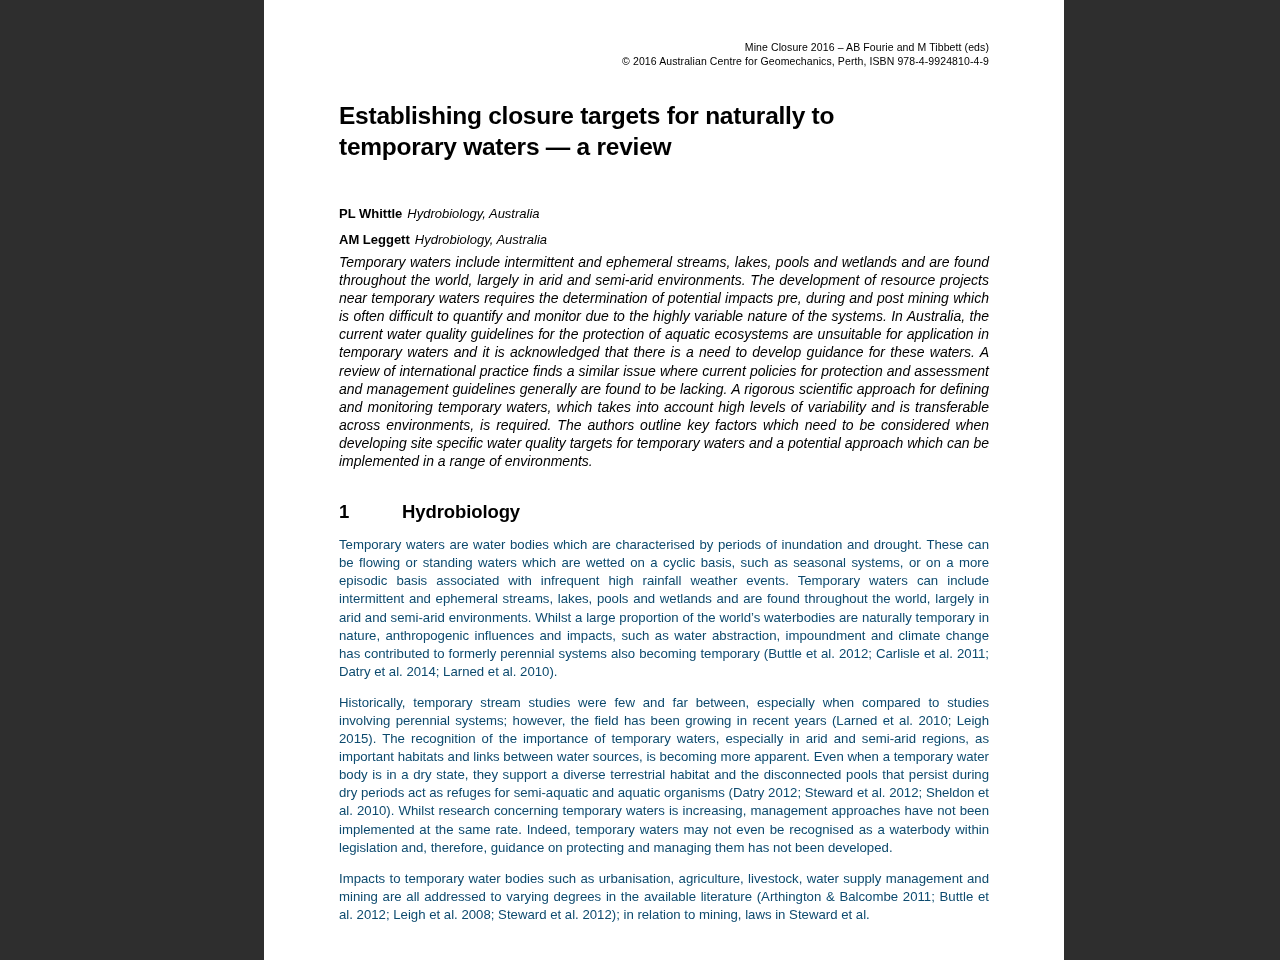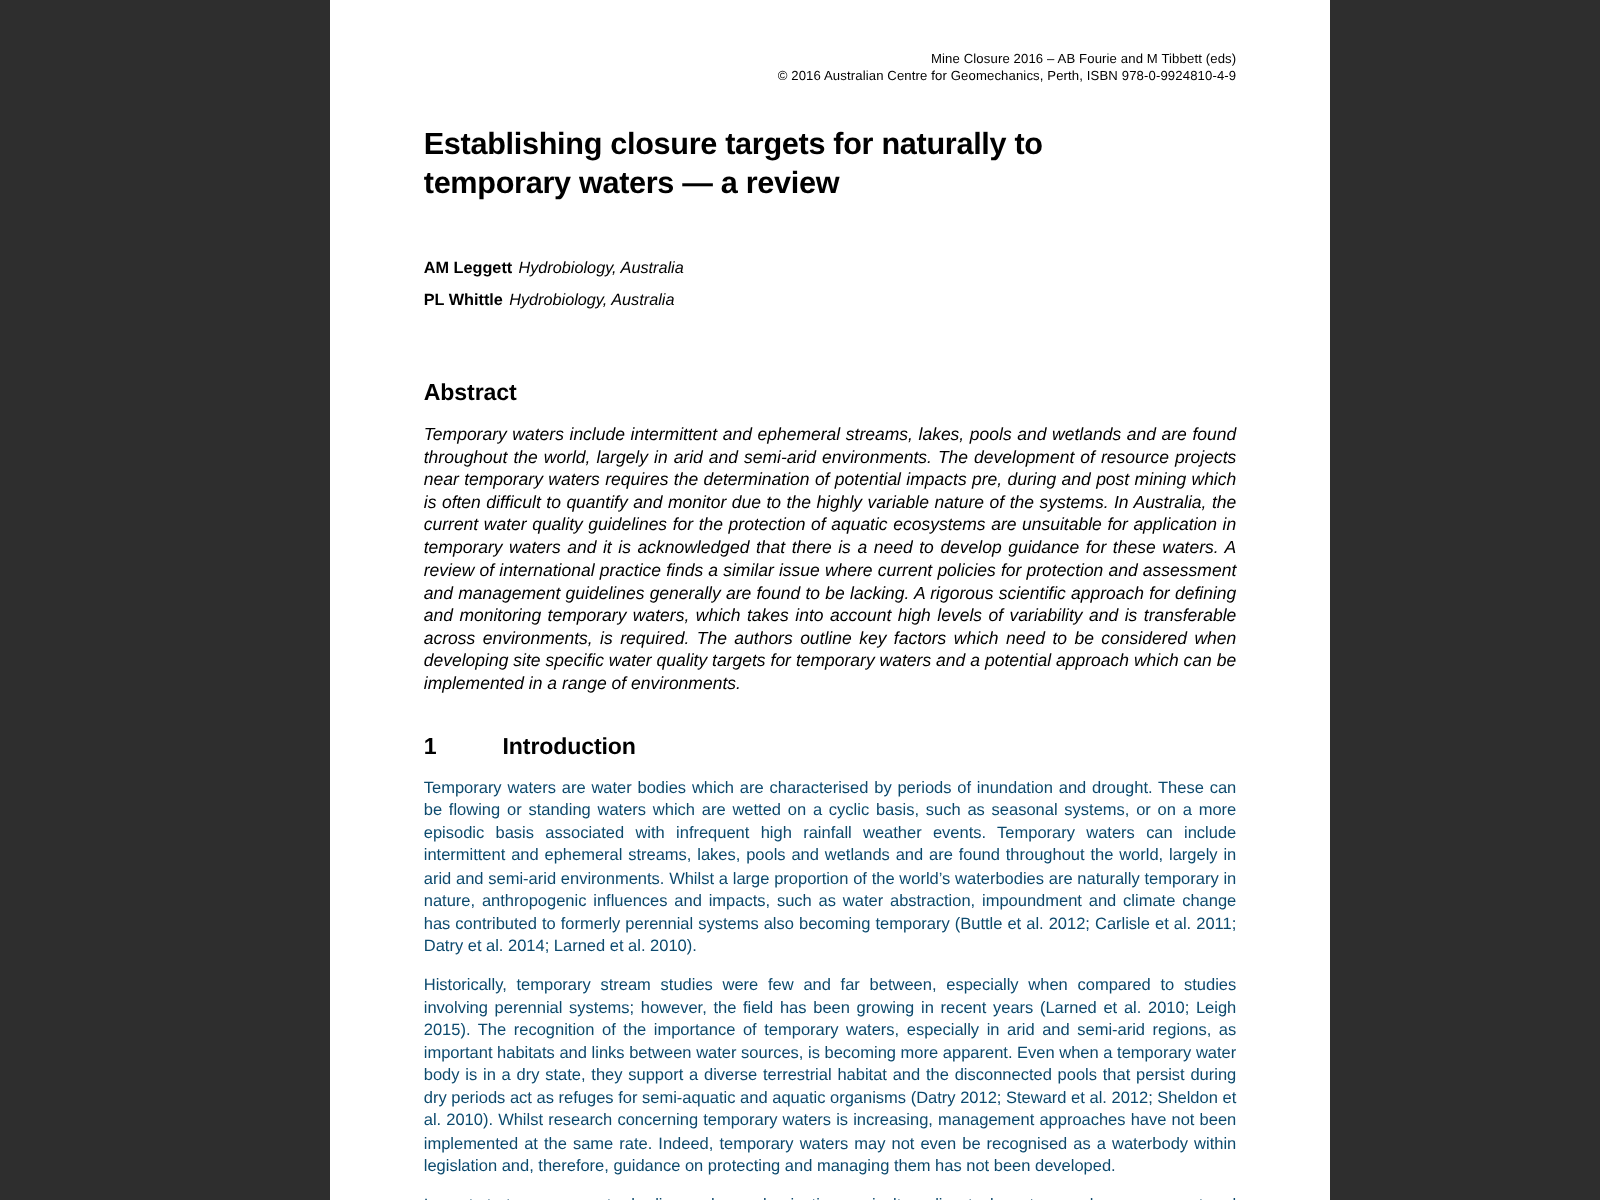--- a/index.html
+++ b/index.html
@@ -119,40 +119,39 @@
 </style>
 </head>
 <body>
 
 <div id="viewport">
 
   <div id="page">
 
     <div class="runhead">
       <div>Mine Closure 2016 – AB Fourie and M Tibbett (eds)</div>
-      <div>© 2016 Australian Centre for Geomechanics, Perth, ISBN 978-0-9924810-4-9</div>
+      <div>© 2016 Australian Centre for Geomechanics, Perth, ISBN 978-4-9924810-4-9</div>
     </div>
 
     <h1 id="doc-title">Establishing closure targets for naturally to temporary waters — a review</h1>
 
     <div class="authors">
       <div class="author-line">
-        <span class="author-name">AM Leggett</span><span class="author-affil">Hydrobiology, Australia</span>
+        <span class="author-name">PL Whittle</span><span class="author-affil">Hydrobiology, Australia</span>
       </div>
       <div class="author-line">
-        <span class="author-name">PL Whittle</span><span class="author-affil">Hydrobiology, Australia</span>
+        <span class="author-name">AM Leggett</span><span class="author-affil">Hydrobiology, Australia</span>
       </div>
     </div>
 
-    <h2 class="h-abstract">Abstract</h2>
     <p class="abstract-p">Temporary waters include intermittent and ephemeral streams, lakes, pools and wetlands and are found throughout the world, largely in arid and semi-arid environments. The development of resource projects near temporary waters requires the determination of potential impacts pre, during and post mining which is often difficult to quantify and monitor due to the highly variable nature of the systems. In Australia, the current water quality guidelines for the protection of aquatic ecosystems are unsuitable for application in temporary waters and it is acknowledged that there is a need to develop guidance for these waters. A review of international practice finds a similar issue where current policies for protection and assessment and management guidelines generally are found to be lacking. A rigorous scientific approach for defining and monitoring temporary waters, which takes into account high levels of variability and is transferable across environments, is required. The authors outline key factors which need to be considered when developing site specific water quality targets for temporary waters and a potential approach which can be implemented in a range of environments.</p>
 
     <h2 class="h-section">
       <span class="num">1</span>
-      <span>Introduction</span>
+      <span>Hydrobiology</span>
     </h2>
 
     <p class="body-p">Temporary waters are water bodies which are characterised by periods of inundation and drought. These can be flowing or standing waters which are wetted on a cyclic basis, such as seasonal systems, or on a more episodic basis associated with infrequent high rainfall weather events. Temporary waters can include intermittent and ephemeral streams, lakes, pools and wetlands and are found throughout the world, largely in arid and semi-arid environments. Whilst a large proportion of the world’s waterbodies are naturally temporary in nature, anthropogenic influences and impacts, such as water abstraction, impoundment and climate change has contributed to formerly perennial systems also becoming temporary (Buttle et al. 2012; Carlisle et al. 2011; Datry et al. 2014; Larned et al. 2010).</p>
     <p class="body-p">Historically, temporary stream studies were few and far between, especially when compared to studies involving perennial systems; however, the field has been growing in recent years (Larned et al. 2010; Leigh 2015). The recognition of the importance of temporary waters, especially in arid and semi-arid regions, as important habitats and links between water sources, is becoming more apparent. Even when a temporary water body is in a dry state, they support a diverse terrestrial habitat and the disconnected pools that persist during dry periods act as refuges for semi-aquatic and aquatic organisms (Datry 2012; Steward et al. 2012; Sheldon et al. 2010). Whilst research concerning temporary waters is increasing, management approaches have not been implemented at the same rate. Indeed, temporary waters may not even be recognised as a waterbody within legislation and, therefore, guidance on protecting and managing them has not been developed.</p>
     <p class="body-p">Impacts to temporary water bodies such as urbanisation, agriculture, livestock, water supply management and mining are all addressed to varying degrees in the available literature (Arthington &amp; Balcombe 2011; Buttle et al. 2012; Leigh et al. 2008; Steward et al. 2012); in relation to mining, laws in Steward et al.</p>
 
   </div>
 
   <div id="scrollbar-track">
     <div id="scrollbar-thumb"></div>

